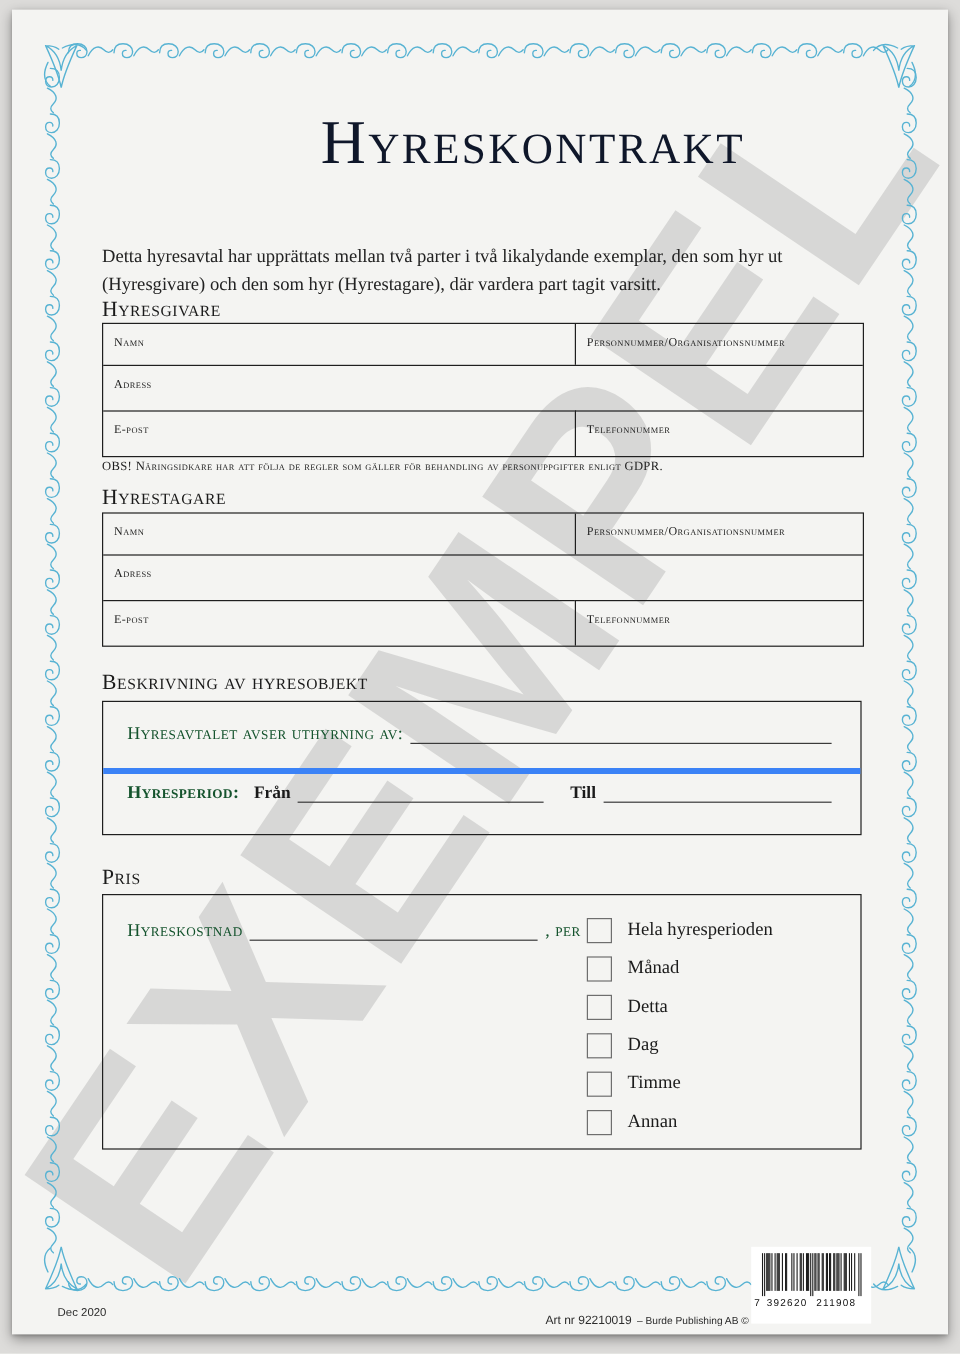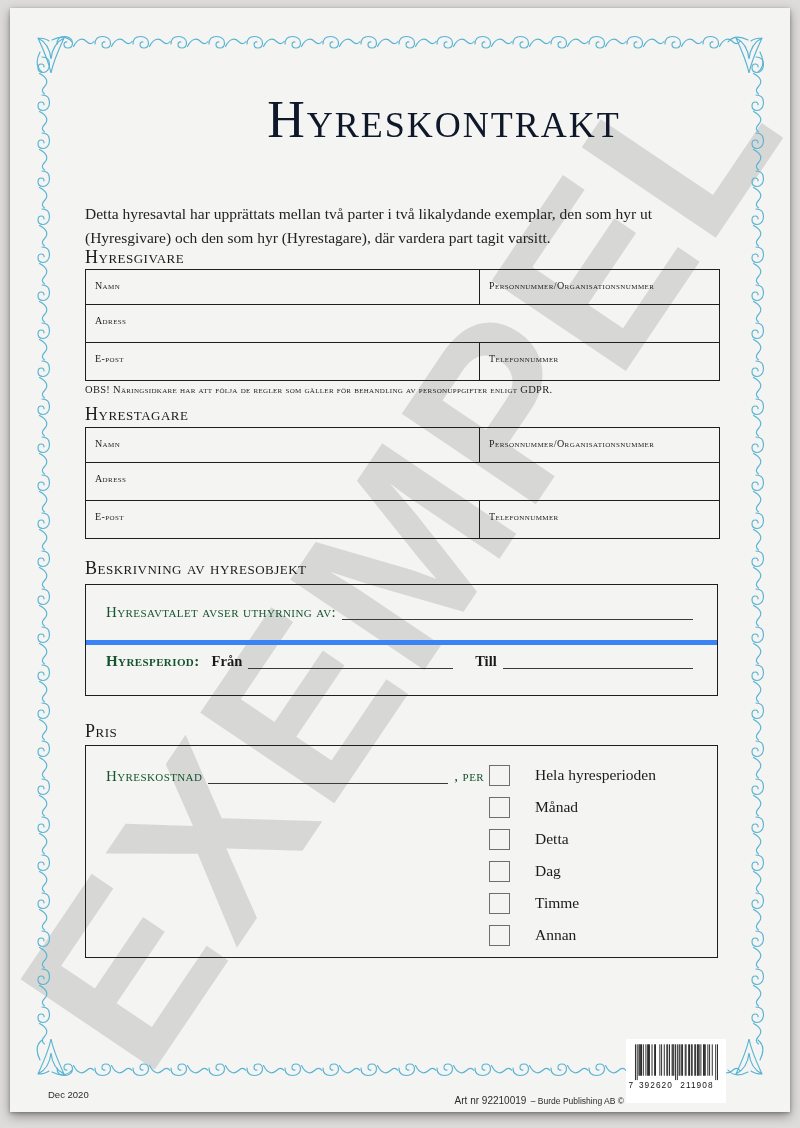--- a/index.html
+++ b/index.html
@@ -65,21 +65,21 @@
   .grow{flex:1;}
   .w200{width:205px;flex:none;}
   .price-box{
     position:absolute;left:75px;top:737px;width:633px;height:213px;
     border:1.6px solid #1f1f1f;box-sizing:border-box;
   }
   .cost-row{position:absolute;left:20px;top:22px;width:378px;display:flex;align-items:center;}
   .options{position:absolute;left:403px;top:13px;}
   .opt{display:flex;align-items:center;height:32px;}
   .cb{width:19px;height:19px;border:1.5px solid #6e6e6e;background:transparent;flex:none;}
-  .opt .opt-lbl{margin-left:25px;font-size:15.5px;color:#1b1b1b;}
+  .opt .opt-lbl{margin-left:13px;font-size:15.5px;color:#1b1b1b;}
   .footer-date{
     position:absolute;left:38px;top:1081px;
     font-family:"Liberation Sans",sans-serif;font-size:9.5px;color:#2c2c2c;
   }
   .footer-art{
     position:absolute;right:166px;top:1082px;text-align:right;white-space:nowrap;
     font-family:"Liberation Sans",sans-serif;color:#2c2c2c;
   }
   .footer-art .artnr{font-size:10px;}
   .footer-art .pub{font-size:8.5px;}

